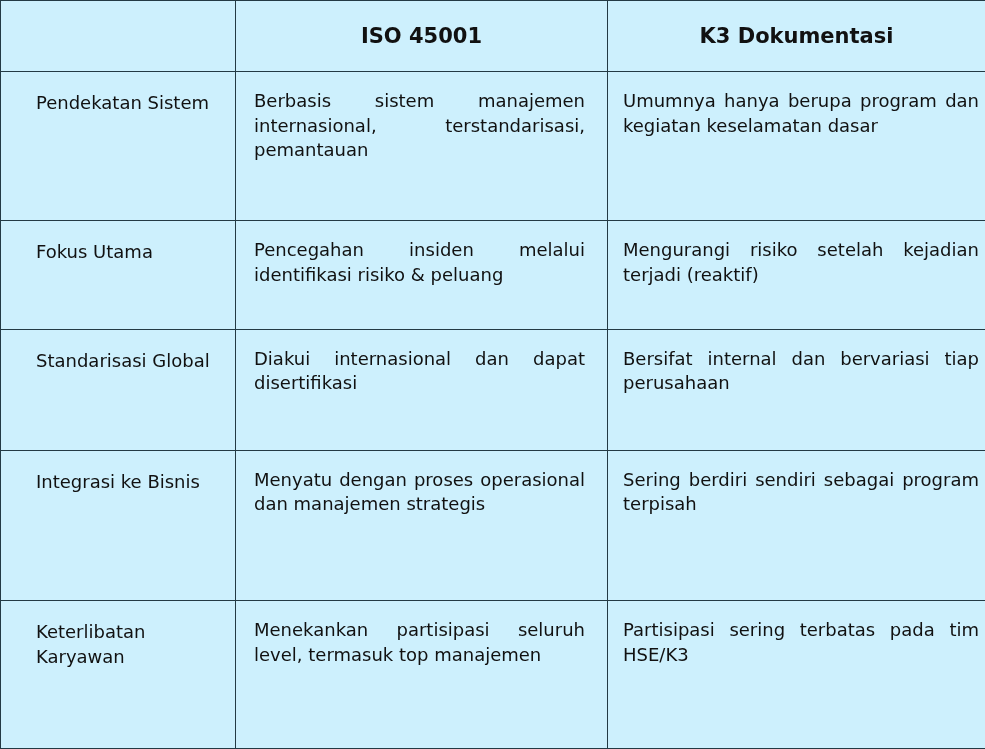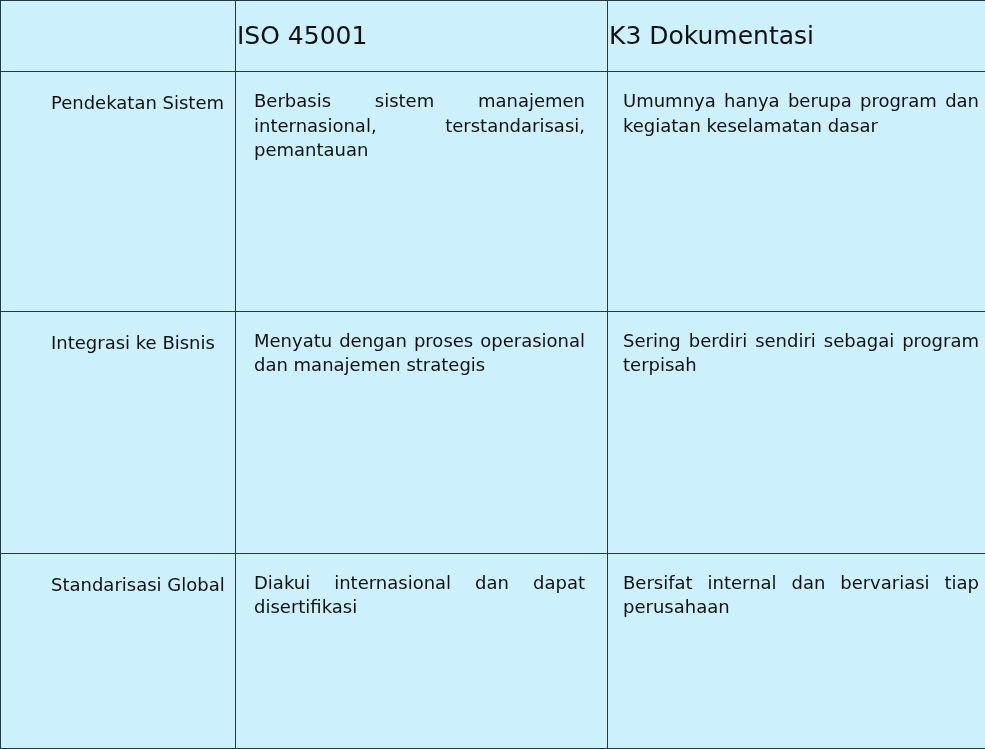--- a/index.html
+++ b/index.html
@@ -1,20 +1,20 @@
 <!DOCTYPE html>
 <html><head>
 <meta charset="utf-8">
 <style>
   html, body { margin:0; padding:0; background:#cdf0fd; }
   body { width:985px; height:749px; overflow:hidden; font-family:"DejaVu Sans", sans-serif; }
   table { border-collapse:collapse; width:985px; height:749px; table-layout:fixed; background:#cdf0fd; }
   td, th { border:1.5px solid #233a44; vertical-align:top; color:#111; font-size:18px; line-height:24.5px; }
-  th { font-weight:normal; text-align:left; vertical-align:middle; height:68px; font-size:25px; }
-  td.label { padding:19px 10px 0 50px; text-align:left; }
+  th { font-weight:bold; text-align:center; vertical-align:middle; height:68px; font-size:21px; }
+  td.label { padding:19px 10px 0 35px; text-align:left; }
   td.val { padding:17px 22px 0 18px; text-align:justify; hyphens:manual; }
   td.val.right { padding:17px 6px 0 15px; }
   col.c1 { width:235px; }
   col.c2 { width:372px; }
   col.c3 { width:378px; }
 </style>
 </head>
 <body>
 
 <table>
@@ -29,24 +29,34 @@
       <th>ISO 45001</th>
       <th>K3 Dokumentasi</th>
     </tr>
   </thead>
   <tbody>
     <tr style="height:107px">
       <td class="label">Pendekatan Sistem</td>
       <td class="val">Berbasis sistem manajemen internasional, terstandarisasi, pemantauan</td>
       <td class="val right">Umumnya hanya berupa pro­gram dan kegiatan keselamatan dasar</td>
     </tr>
-    <tr style="height:108px">
-      <td class="label">Integrasi ke Bisnis</td>
-      <td class="val">Menyatu dengan proses operasional dan manajemen strategis</td>
-      <td class="val right">Sering berdiri sendiri sebagai program terpisah</td>
+    <tr style="height:78px">
+      <td class="label">Fokus Utama</td>
+      <td class="val">Pencegahan insiden melalui identifikasi risiko &amp; peluang</td>
+      <td class="val right">Mengurangi risiko setelah kejadi­an terjadi (reaktif)</td>
     </tr>
     <tr style="height:87px">
       <td class="label">Standarisasi Global</td>
       <td class="val">Diakui internasional dan dapat disertifikasi</td>
       <td class="val right">Bersifat internal dan bervariasi tiap perusahaan</td>
     </tr>
+    <tr style="height:108px">
+      <td class="label">Integrasi ke Bisnis</td>
+      <td class="val">Menyatu dengan proses operasional dan manajemen strategis</td>
+      <td class="val right">Sering berdiri sendiri sebagai program terpisah</td>
+    </tr>
+    <tr style="height:106px">
+      <td class="label">Keterlibatan Karyawan</td>
+      <td class="val">Menekankan partisipasi seluruh level, termasuk top manajemen</td>
+      <td class="val right">Partisipasi sering terbatas pada tim HSE/K3</td>
+    </tr>
   </tbody>
 </table>
 
 </body></html>

